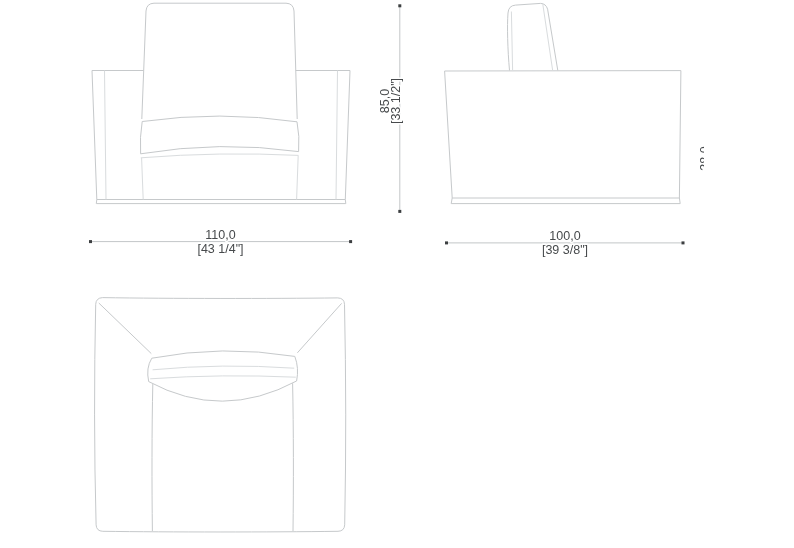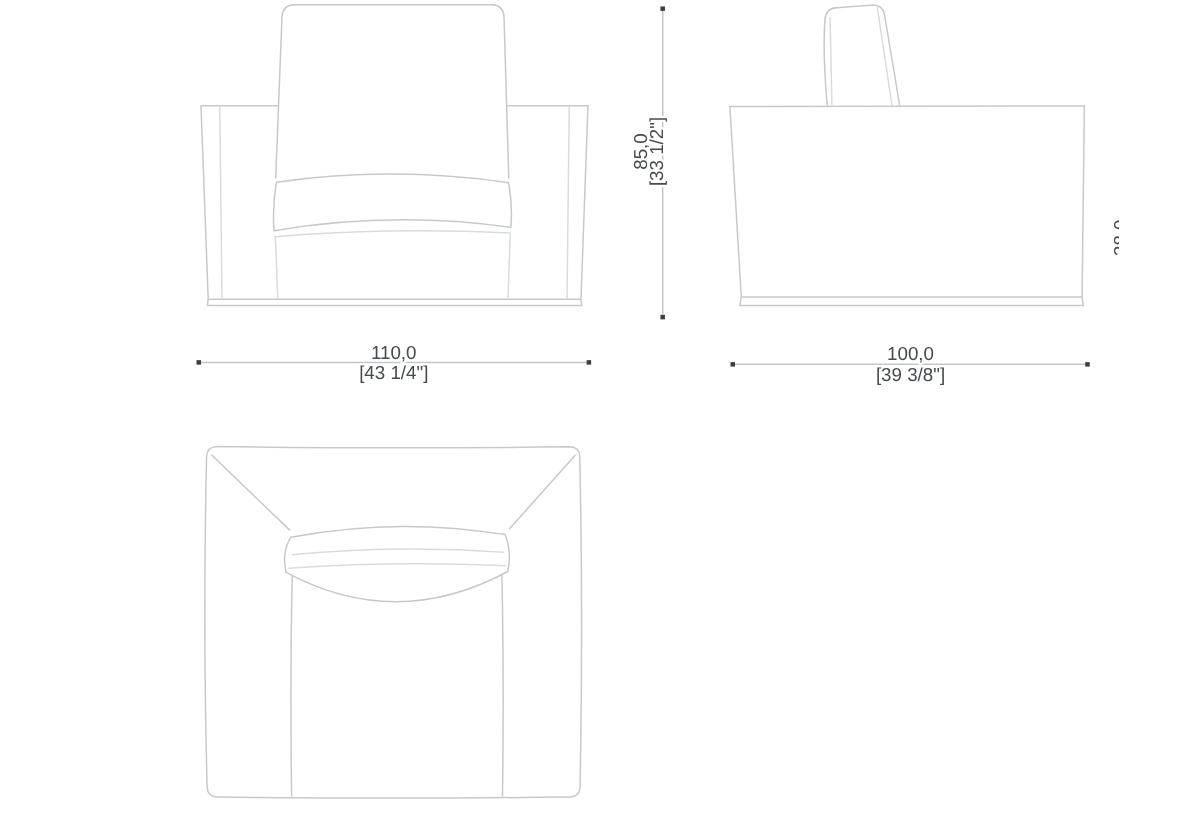--- a/index.html
+++ b/index.html
@@ -4,21 +4,21 @@
 <style>
   :root{
     --background:#ffffff;
     --outline:#c6c9cb;
     --detail:#d9dcde;
     --dimension-line:#c3c6c8;
     --marker:#3c3f41;
     --text:#474a4c;
   }
   html,body{margin:0;padding:0;background:var(--background);}
-  .page{position:relative;width:704px;height:548px;background:var(--background);overflow:hidden;margin-left:42px;}
+  .page{position:relative;width:704px;height:548px;background:var(--background);overflow:hidden;}
   svg{display:block;}
   .shape{fill:var(--background);stroke:var(--outline);stroke-width:1;}
   .ln{fill:none;stroke:var(--outline);stroke-width:1;}
   .lnf{fill:none;stroke:var(--detail);stroke-width:1;}
   .dim{fill:none;stroke:var(--dimension-line);stroke-width:1;}
   .dot{fill:var(--marker);stroke:none;}
   .dim-text{
     font-family:"Liberation Sans", sans-serif;
     font-size:12.5px;
     fill:var(--text);

